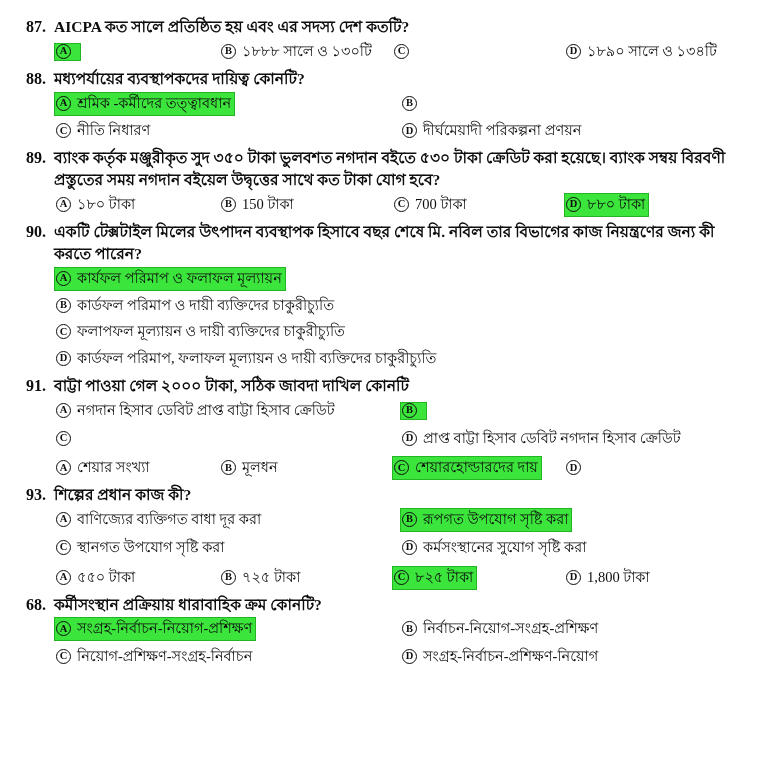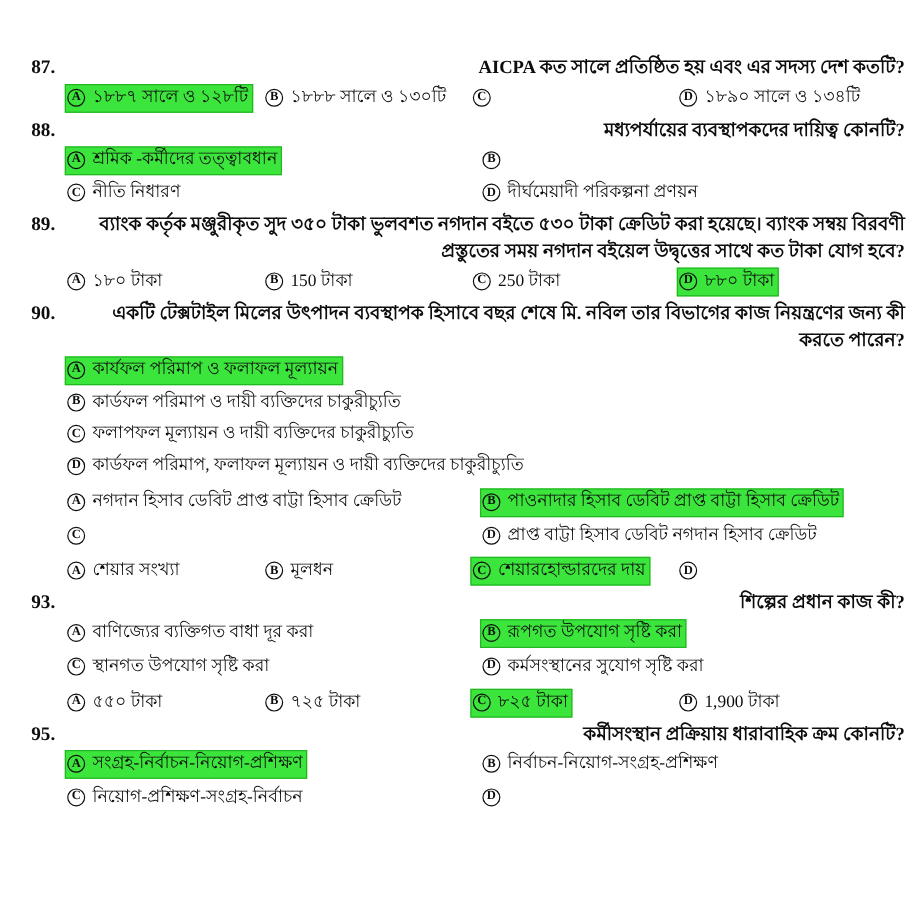--- a/index.html
+++ b/index.html
@@ -7,35 +7,35 @@
   html, body { margin: 0; padding: 0; }
   body {
     width: 768px; height: 768px;
     background: #ffffff;
     color: var(--ink);
     font-family: "Liberation Serif", serif;
     overflow: hidden;
   }
   .page {
     width: 768px; height: 728px;
-    padding: 46px 14px 0 26px;
+    padding: 16px 14px 0 26px;
   }
   .question { margin-bottom: 3px; }
   .q-line {
     display: flex;
     font-weight: bold;
     font-size: 15.5px;
     line-height: 22px;
   }
   .q-num {
     flex: none;
     width: 28px;
     font-size: 16px;
   }
-  .q-text { flex: 1; text-align: right; }
+  .q-text { flex: 1; }
   .options {
     margin-left: 28px;
     font-size: 14.5px;
     line-height: 21px;
   }
   .options.row4 {
     display: grid;
     grid-template-columns: 165px 173px 172px 1fr;
     align-items: start;
   }
@@ -80,21 +80,20 @@
 <div class="page">
   <div>
       <div class="question">
         <div class="q-line">
           <span class="q-num">87.</span>
           <span class="q-text">AICPA কত সালে প্রতিষ্ঠিত হয় এবং এর সদস্য দেশ কতটি?</span>
         </div>
         <div class="options row4">
           <div class="option"><span class="opt-inner highlighted">
               <span class="opt-letter">A</span>
-              <span class="opt-text">১৮৮৭ সালে ও ১২৮টি</span>
             </span></div>
           <div class="option"><span class="opt-inner">
               <span class="opt-letter">B</span>
               <span class="opt-text">১৮৮৮ সালে ও ১৩০টি</span>
             </span></div>
           <div class="option"><span class="opt-inner">
               <span class="opt-letter">C</span>
             </span></div>
           <div class="option"><span class="opt-inner">
               <span class="opt-letter">D</span>
@@ -134,21 +133,21 @@
           <div class="option"><span class="opt-inner">
               <span class="opt-letter">A</span>
               <span class="opt-text">১৮০ টাকা</span>
             </span></div>
           <div class="option"><span class="opt-inner">
               <span class="opt-letter">B</span>
               <span class="opt-text">150 টাকা</span>
             </span></div>
           <div class="option"><span class="opt-inner">
               <span class="opt-letter">C</span>
-              <span class="opt-text">250 টাকা</span>
+              <span class="opt-text">700 টাকা</span>
             </span></div>
           <div class="option"><span class="opt-inner highlighted">
               <span class="opt-letter">D</span>
               <span class="opt-text">৮৮০ টাকা</span>
             </span></div>
         </div>
       </div>
       <div class="question">
         <div class="q-line">
           <span class="q-num">90.</span>
@@ -167,28 +166,31 @@
               <span class="opt-letter">C</span>
               <span class="opt-text">ফলাপফল মূল্যায়ন ও দায়ী ব্যক্তিদের চাকুরীচ্যুতি</span>
             </span></div>
           <div class="option"><span class="opt-inner">
               <span class="opt-letter">D</span>
               <span class="opt-text">কার্ডফল পরিমাপ, ফলাফল মূল্যায়ন ও দায়ী ব্যক্তিদের চাকুরীচ্যুতি</span>
             </span></div>
         </div>
       </div>
       <div class="question">
+        <div class="q-line">
+          <span class="q-num">91.</span>
+          <span class="q-text">বাট্টা পাওয়া গেল ২০০০ টাকা, সঠিক জাবদা দাখিল কোনটি</span>
+        </div>
         <div class="options grid2">
           <div class="option"><span class="opt-inner">
               <span class="opt-letter">A</span>
               <span class="opt-text">নগদান হিসাব ডেবিট প্রাপ্ত বাট্টা হিসাব ক্রেডিট</span>
             </span></div>
           <div class="option"><span class="opt-inner highlighted">
               <span class="opt-letter">B</span>
-              <span class="opt-text">পাওনাদার হিসাব ডেবিট প্রাপ্ত বাট্টা হিসাব ক্রেডিট</span>
             </span></div>
           <div class="option"><span class="opt-inner">
               <span class="opt-letter">C</span>
             </span></div>
           <div class="option"><span class="opt-inner">
               <span class="opt-letter">D</span>
               <span class="opt-text">প্রাপ্ত বাট্টা হিসাব ডেবিট নগদান হিসাব ক্রেডিট</span>
             </span></div>
         </div>
       </div>
@@ -244,41 +246,42 @@
           <div class="option"><span class="opt-inner">
               <span class="opt-letter">B</span>
               <span class="opt-text">৭২৫ টাকা</span>
             </span></div>
           <div class="option"><span class="opt-inner highlighted">
               <span class="opt-letter">C</span>
               <span class="opt-text">৮২৫ টাকা</span>
             </span></div>
           <div class="option"><span class="opt-inner">
               <span class="opt-letter">D</span>
-              <span class="opt-text">1,900 টাকা</span>
-            </span></div>
-        </div>
-      </div>
-      <div class="question">
-        <div class="q-line">
-          <span class="q-num">95.</span>
+              <span class="opt-text">1,800 টাকা</span>
+            </span></div>
+        </div>
+      </div>
+      <div class="question">
+        <div class="q-line">
+          <span class="q-num">68.</span>
           <span class="q-text">কর্মীসংস্থান প্রক্রিয়ায় ধারাবাহিক ক্রম কোনটি?</span>
         </div>
         <div class="options grid2">
           <div class="option"><span class="opt-inner highlighted">
               <span class="opt-letter">A</span>
               <span class="opt-text">সংগ্রহ-নির্বাচন-নিয়োগ-প্রশিক্ষণ</span>
             </span></div>
           <div class="option"><span class="opt-inner">
               <span class="opt-letter">B</span>
               <span class="opt-text">নির্বাচন-নিয়োগ-সংগ্রহ-প্রশিক্ষণ</span>
             </span></div>
           <div class="option"><span class="opt-inner">
               <span class="opt-letter">C</span>
               <span class="opt-text">নিয়োগ-প্রশিক্ষণ-সংগ্রহ-নির্বাচন</span>
             </span></div>
           <div class="option"><span class="opt-inner">
               <span class="opt-letter">D</span>
+              <span class="opt-text">সংগ্রহ-নির্বাচন-প্রশিক্ষণ-নিয়োগ</span>
             </span></div>
         </div>
       </div>
     </div>
 </div>
 
 </body></html>

